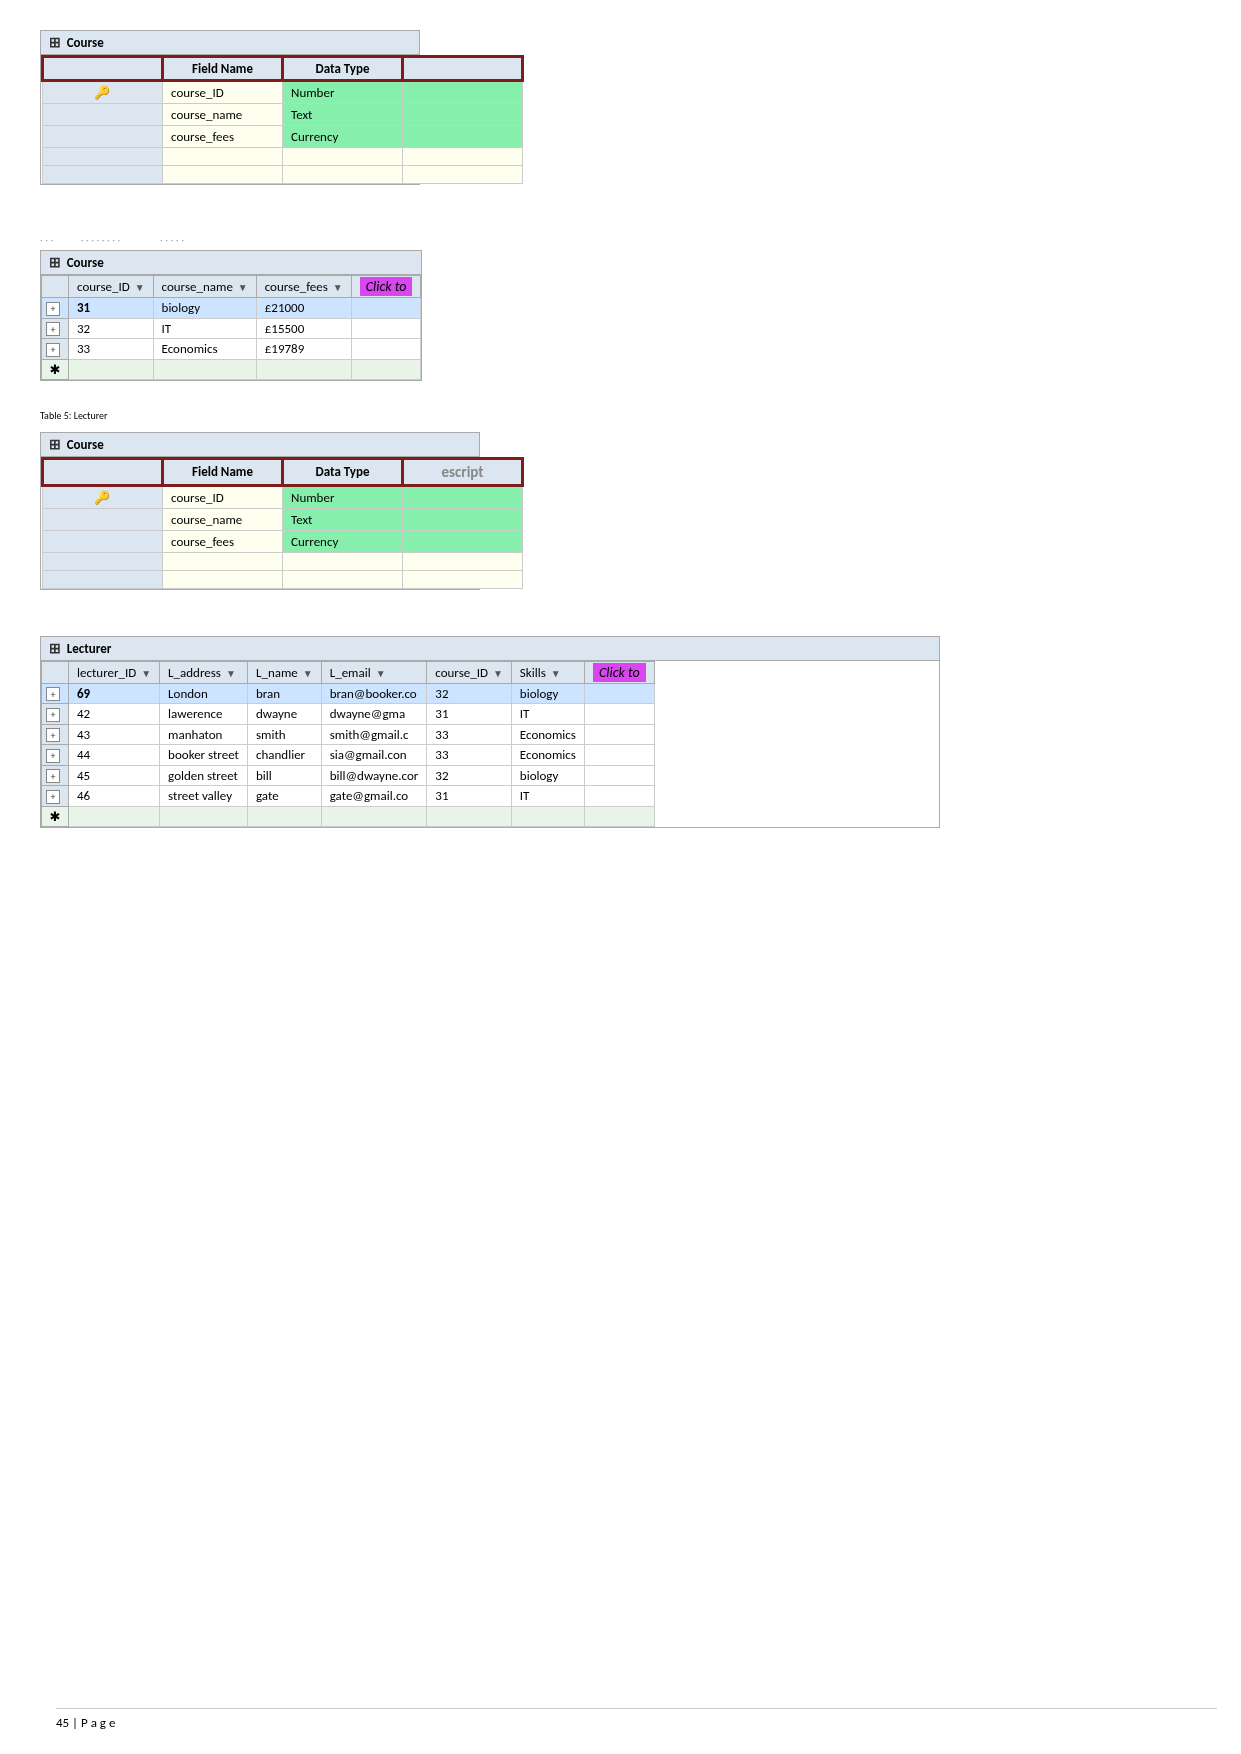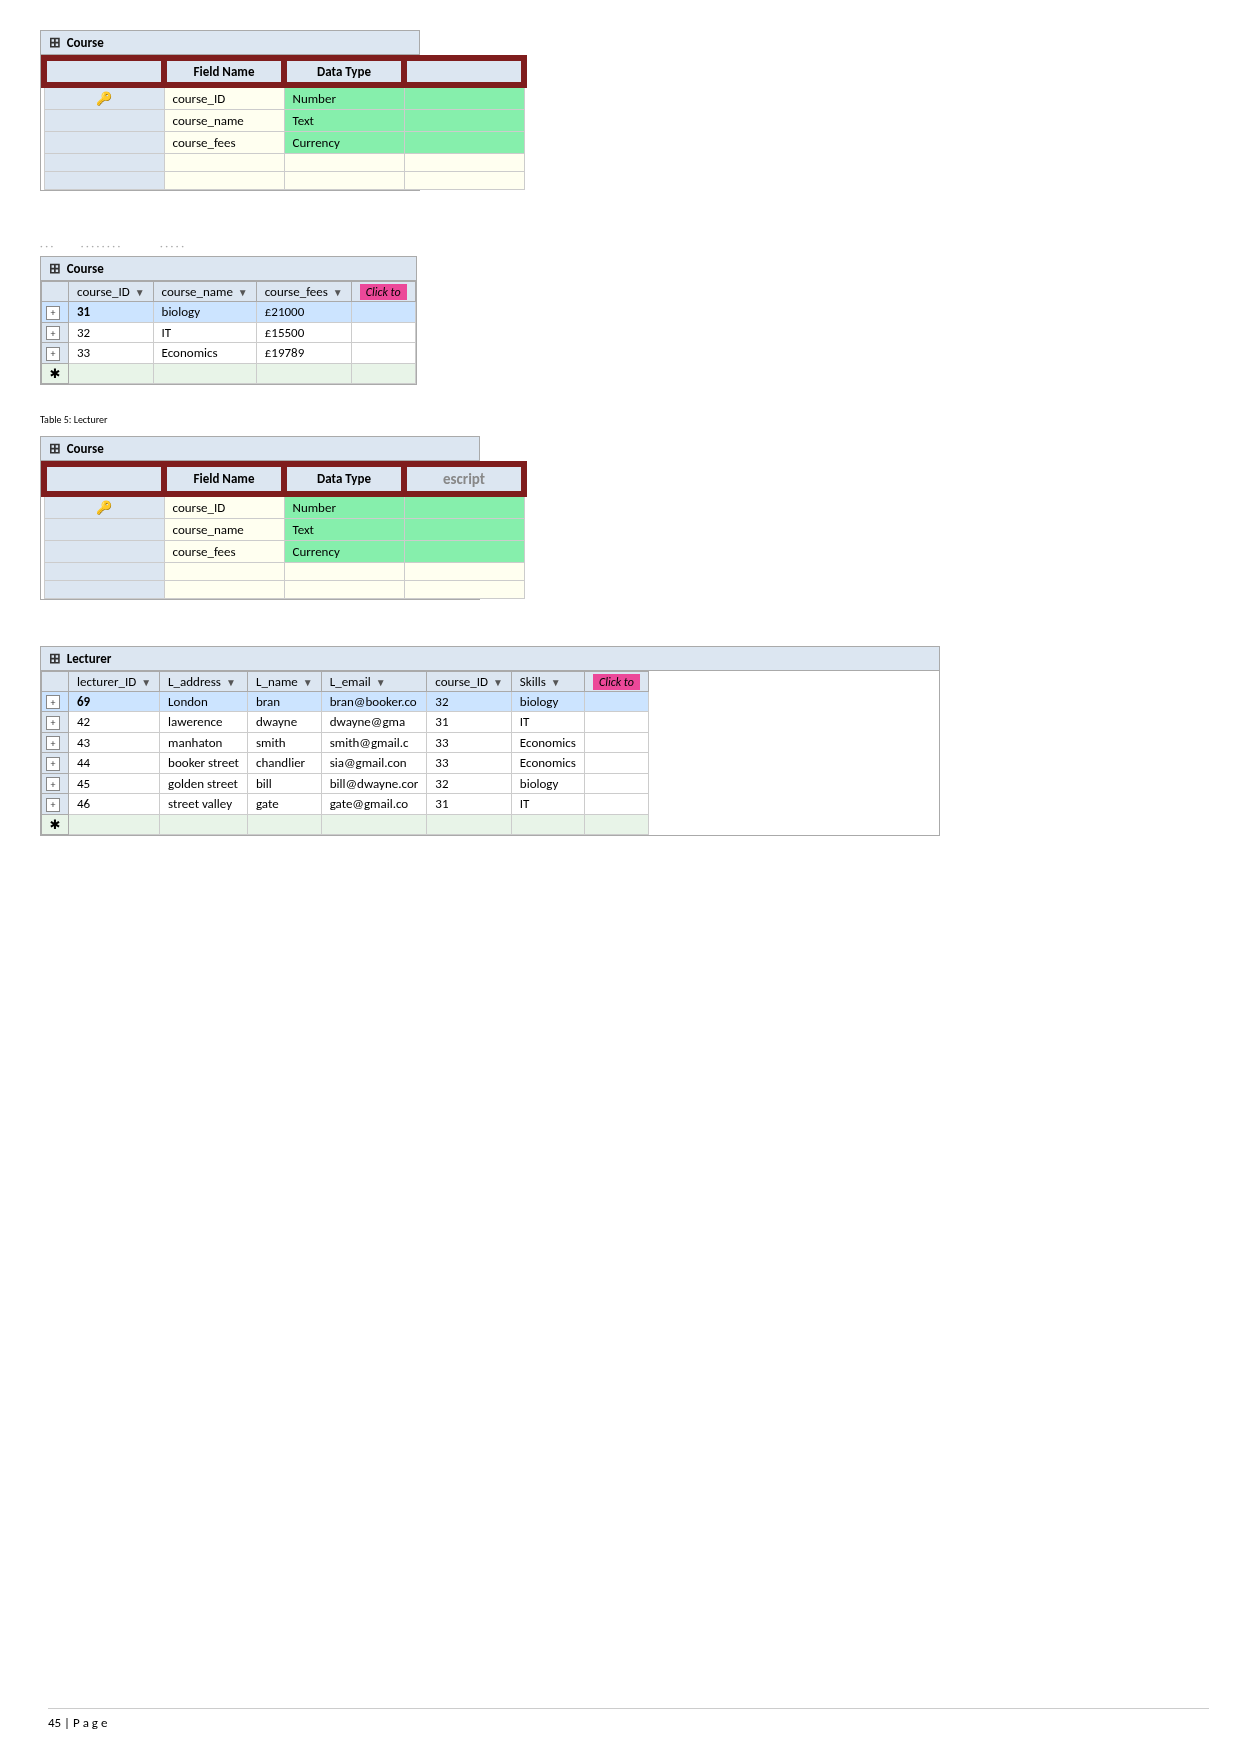--- a/index.html
+++ b/index.html
@@ -33,21 +33,21 @@
     }
 
     
     .design-table {
       border-collapse: collapse;
       width: 100%;
     }
 
     .design-table th {
       background: #dce6f1;
-      border: 6px solid #7f1d1d;
+      border: 3px solid #7f1d1d;
       padding: 3px 8px;
       text-align: center;
       font-weight: bold;
       font-size: 13px;
     }
 
     .design-table td {
       border: 1px solid #ccc;
       padding: 3px 8px;
       font-size: 13px;
@@ -123,40 +123,40 @@
       height: 14px;
       border: 1px solid #888;
       font-size: 10px;
       cursor: pointer;
       background: #fff;
       color: #333;
       margin-right: 4px;
     }
 
     .click-to-cell {
-      background: #ec4899;
+      background: #d946ef;
       color: #000;
       padding: 1px 6px;
       font-style: italic;
-      font-size: 12px;
+      font-size: 14px;
     }
 
     
     .section-label {
       font-size: 10px;
       font-weight: normal;
       margin: 22px 0 10px 0;
       color: #000;
     }
 
     
     .page-footer {
       position: absolute;
       bottom: 24px;
-      left: 48px;
+      left: 56px;
       font-size: 13px;
       color: #000;
       border-top: 1px solid #ccc;
       width: calc(100% - 80px);
       padding-top: 6px;
       margin-top: 17px;
     }
 
     .section-block {
       margin-bottom: 28px;

